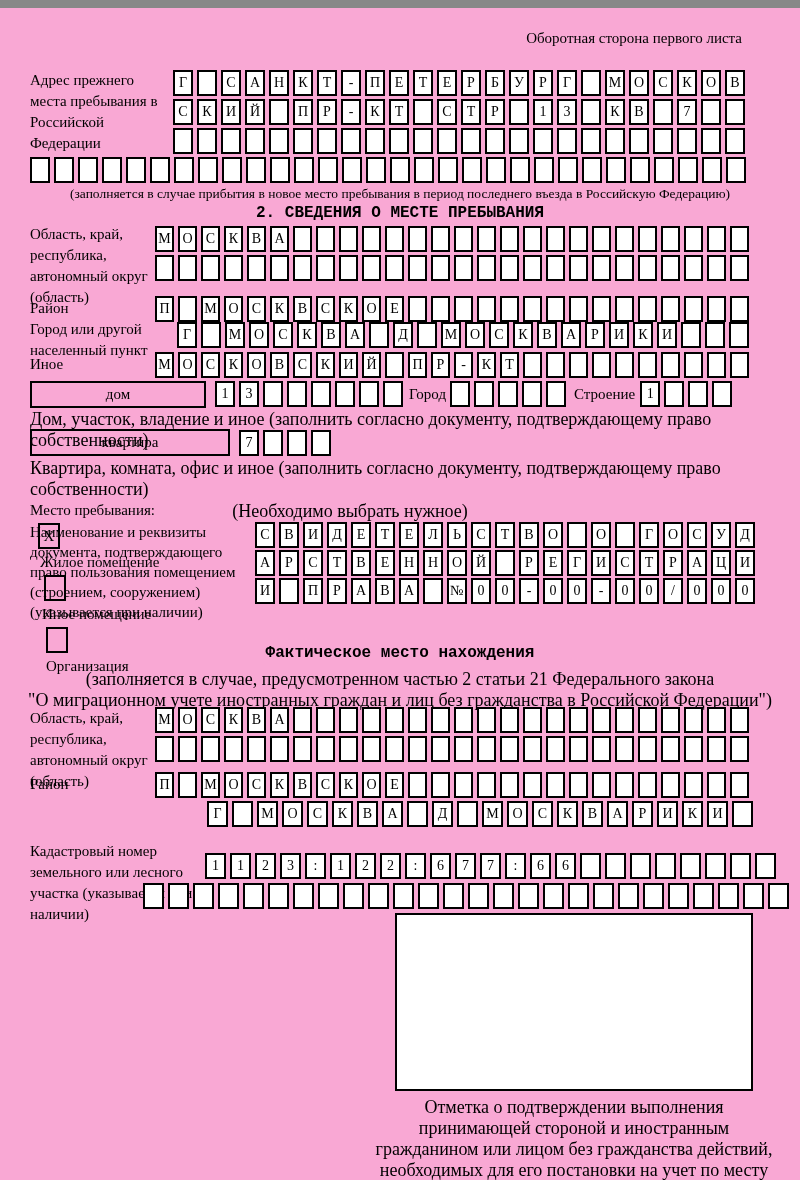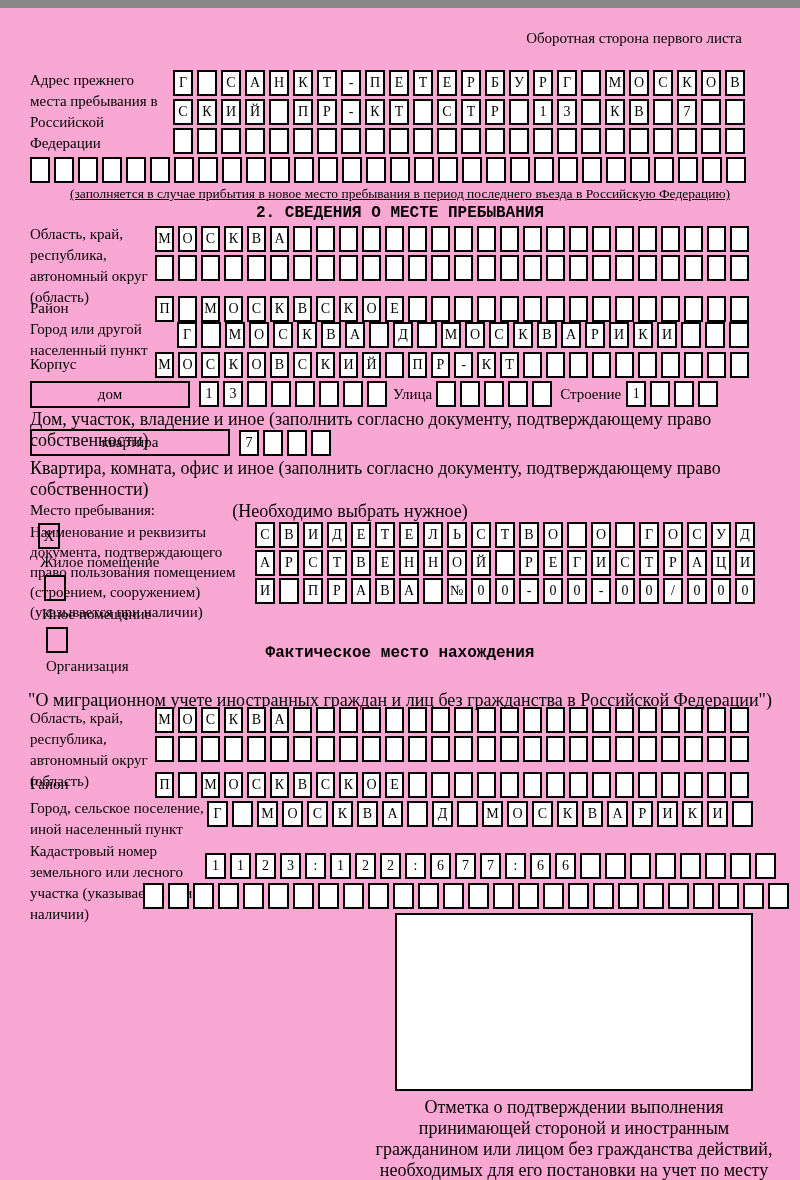--- a/index.html
+++ b/index.html
@@ -3,21 +3,21 @@
 <meta charset="utf-8">
 <style>
   html,body { margin:0; padding:0; background:#888; }
   .page {
     position:relative; width:800px; height:1180px; margin:8px auto;
     background:#f9a8d4; color:#000;
     font-family:"Liberation Serif", serif; font-size:15px;
   }
   .abs { position:absolute; }
   .lbl { line-height:21px; }
-  .note { font-size:13.5px;text-decoration:underline; }
+  .note { font-size:13.5px; }
   .center { text-align:center; }
   .bold { font-weight:bold;font-family:Liberation Mono, monospace; }
 
   .cellrow { display:flex; gap:4px; }
   .cell {
     width:20px; height:26px; box-sizing:border-box;
     border:2px solid #000; background:#fff; flex:0 0 auto;
     display:flex; align-items:center; justify-content:center;
     font-size:14px; line-height:1; overflow:hidden;
   }
@@ -268,21 +268,21 @@
       <span class="cell">А</span>
       <span class="cell">Р</span>
       <span class="cell">И</span>
       <span class="cell">К</span>
       <span class="cell">И</span>
       <span class="cell"></span>
       <span class="cell"></span>
       <span class="cell"></span>
     </div>
 
-  <div class="abs lbl" style="left:30px; top:346px;">Корпус</div>
+  <div class="abs lbl" style="left:30px; top:346px;">Иное</div>
   <div class="abs cellrow sm" style="left:155px; top:344px;">
       <span class="cell">М</span>
       <span class="cell">О</span>
       <span class="cell">С</span>
       <span class="cell">К</span>
       <span class="cell">О</span>
       <span class="cell">В</span>
       <span class="cell">С</span>
       <span class="cell">К</span>
       <span class="cell">И</span>
@@ -299,32 +299,32 @@
       <span class="cell"></span>
       <span class="cell"></span>
       <span class="cell"></span>
       <span class="cell"></span>
       <span class="cell"></span>
       <span class="cell"></span>
       <span class="cell"></span>
     </div>
 
   <div class="abs flexline" style="left:30px; top:373px;">
-    <div class="widebox" style="width:160px;text-align:center;">дом</div>
+    <div class="widebox" style="width:176px;text-align:center;">дом</div>
     <div class="cellrow" style="margin-left:9px;">
         <span class="cell">1</span>
         <span class="cell">3</span>
         <span class="cell"></span>
         <span class="cell"></span>
         <span class="cell"></span>
         <span class="cell"></span>
         <span class="cell"></span>
         <span class="cell"></span>
       </div>
-    <div style="margin-left:6px; line-height:27px;">Улица</div>
+    <div style="margin-left:6px; line-height:27px;">Город</div>
     <div class="cellrow" style="margin-left:4px;">
         <span class="cell"></span>
         <span class="cell"></span>
         <span class="cell"></span>
         <span class="cell"></span>
         <span class="cell"></span>
       </div>
     <div style="margin-left:8px; line-height:27px;">Строение</div>
     <div class="cellrow" style="margin-left:5px;">
         <span class="cell">1</span>
@@ -422,20 +422,21 @@
       <span class="cell">-</span>
       <span class="cell">0</span>
       <span class="cell">0</span>
       <span class="cell">/</span>
       <span class="cell">0</span>
       <span class="cell">0</span>
       <span class="cell">0</span>
     </div>
 
   <div class="abs bold center" style="left:0; top:636px; width:800px; font-size:16px;">Фактическое место нахождения</div>
+  <div class="abs center cap" style="left:0; top:661px; width:800px;">(заполняется в случае, предусмотренном частью 2 статьи 21 Федерального закона</div>
   <div class="abs center cap" style="left:0; top:682px; width:800px;">"О миграционном учете иностранных граждан и лиц без гражданства в Российской Федерации")</div>
 
   <div class="abs lbl" style="left:30px; top:700px; width:140px;">Область, край, республика, автономный округ (область)</div>
   <div class="abs cellrow sm" style="left:155px; top:699px;">
       <span class="cell">М</span>
       <span class="cell">О</span>
       <span class="cell">С</span>
       <span class="cell">К</span>
       <span class="cell">В</span>
       <span class="cell">А</span>
@@ -512,21 +513,20 @@
       <span class="cell"></span>
       <span class="cell"></span>
       <span class="cell"></span>
       <span class="cell"></span>
       <span class="cell"></span>
       <span class="cell"></span>
       <span class="cell"></span>
       <span class="cell"></span>
     </div>
 
-  <div class="abs lbl" style="left:30px; top:790px; width:175px;">Город, сельское поселение, иной населенный пункт</div>
   <div class="abs cellrow lg" style="left:207px; top:793px;">
       <span class="cell">Г</span>
       <span class="cell"></span>
       <span class="cell">М</span>
       <span class="cell">О</span>
       <span class="cell">С</span>
       <span class="cell">К</span>
       <span class="cell">В</span>
       <span class="cell">А</span>
       <span class="cell"></span>

